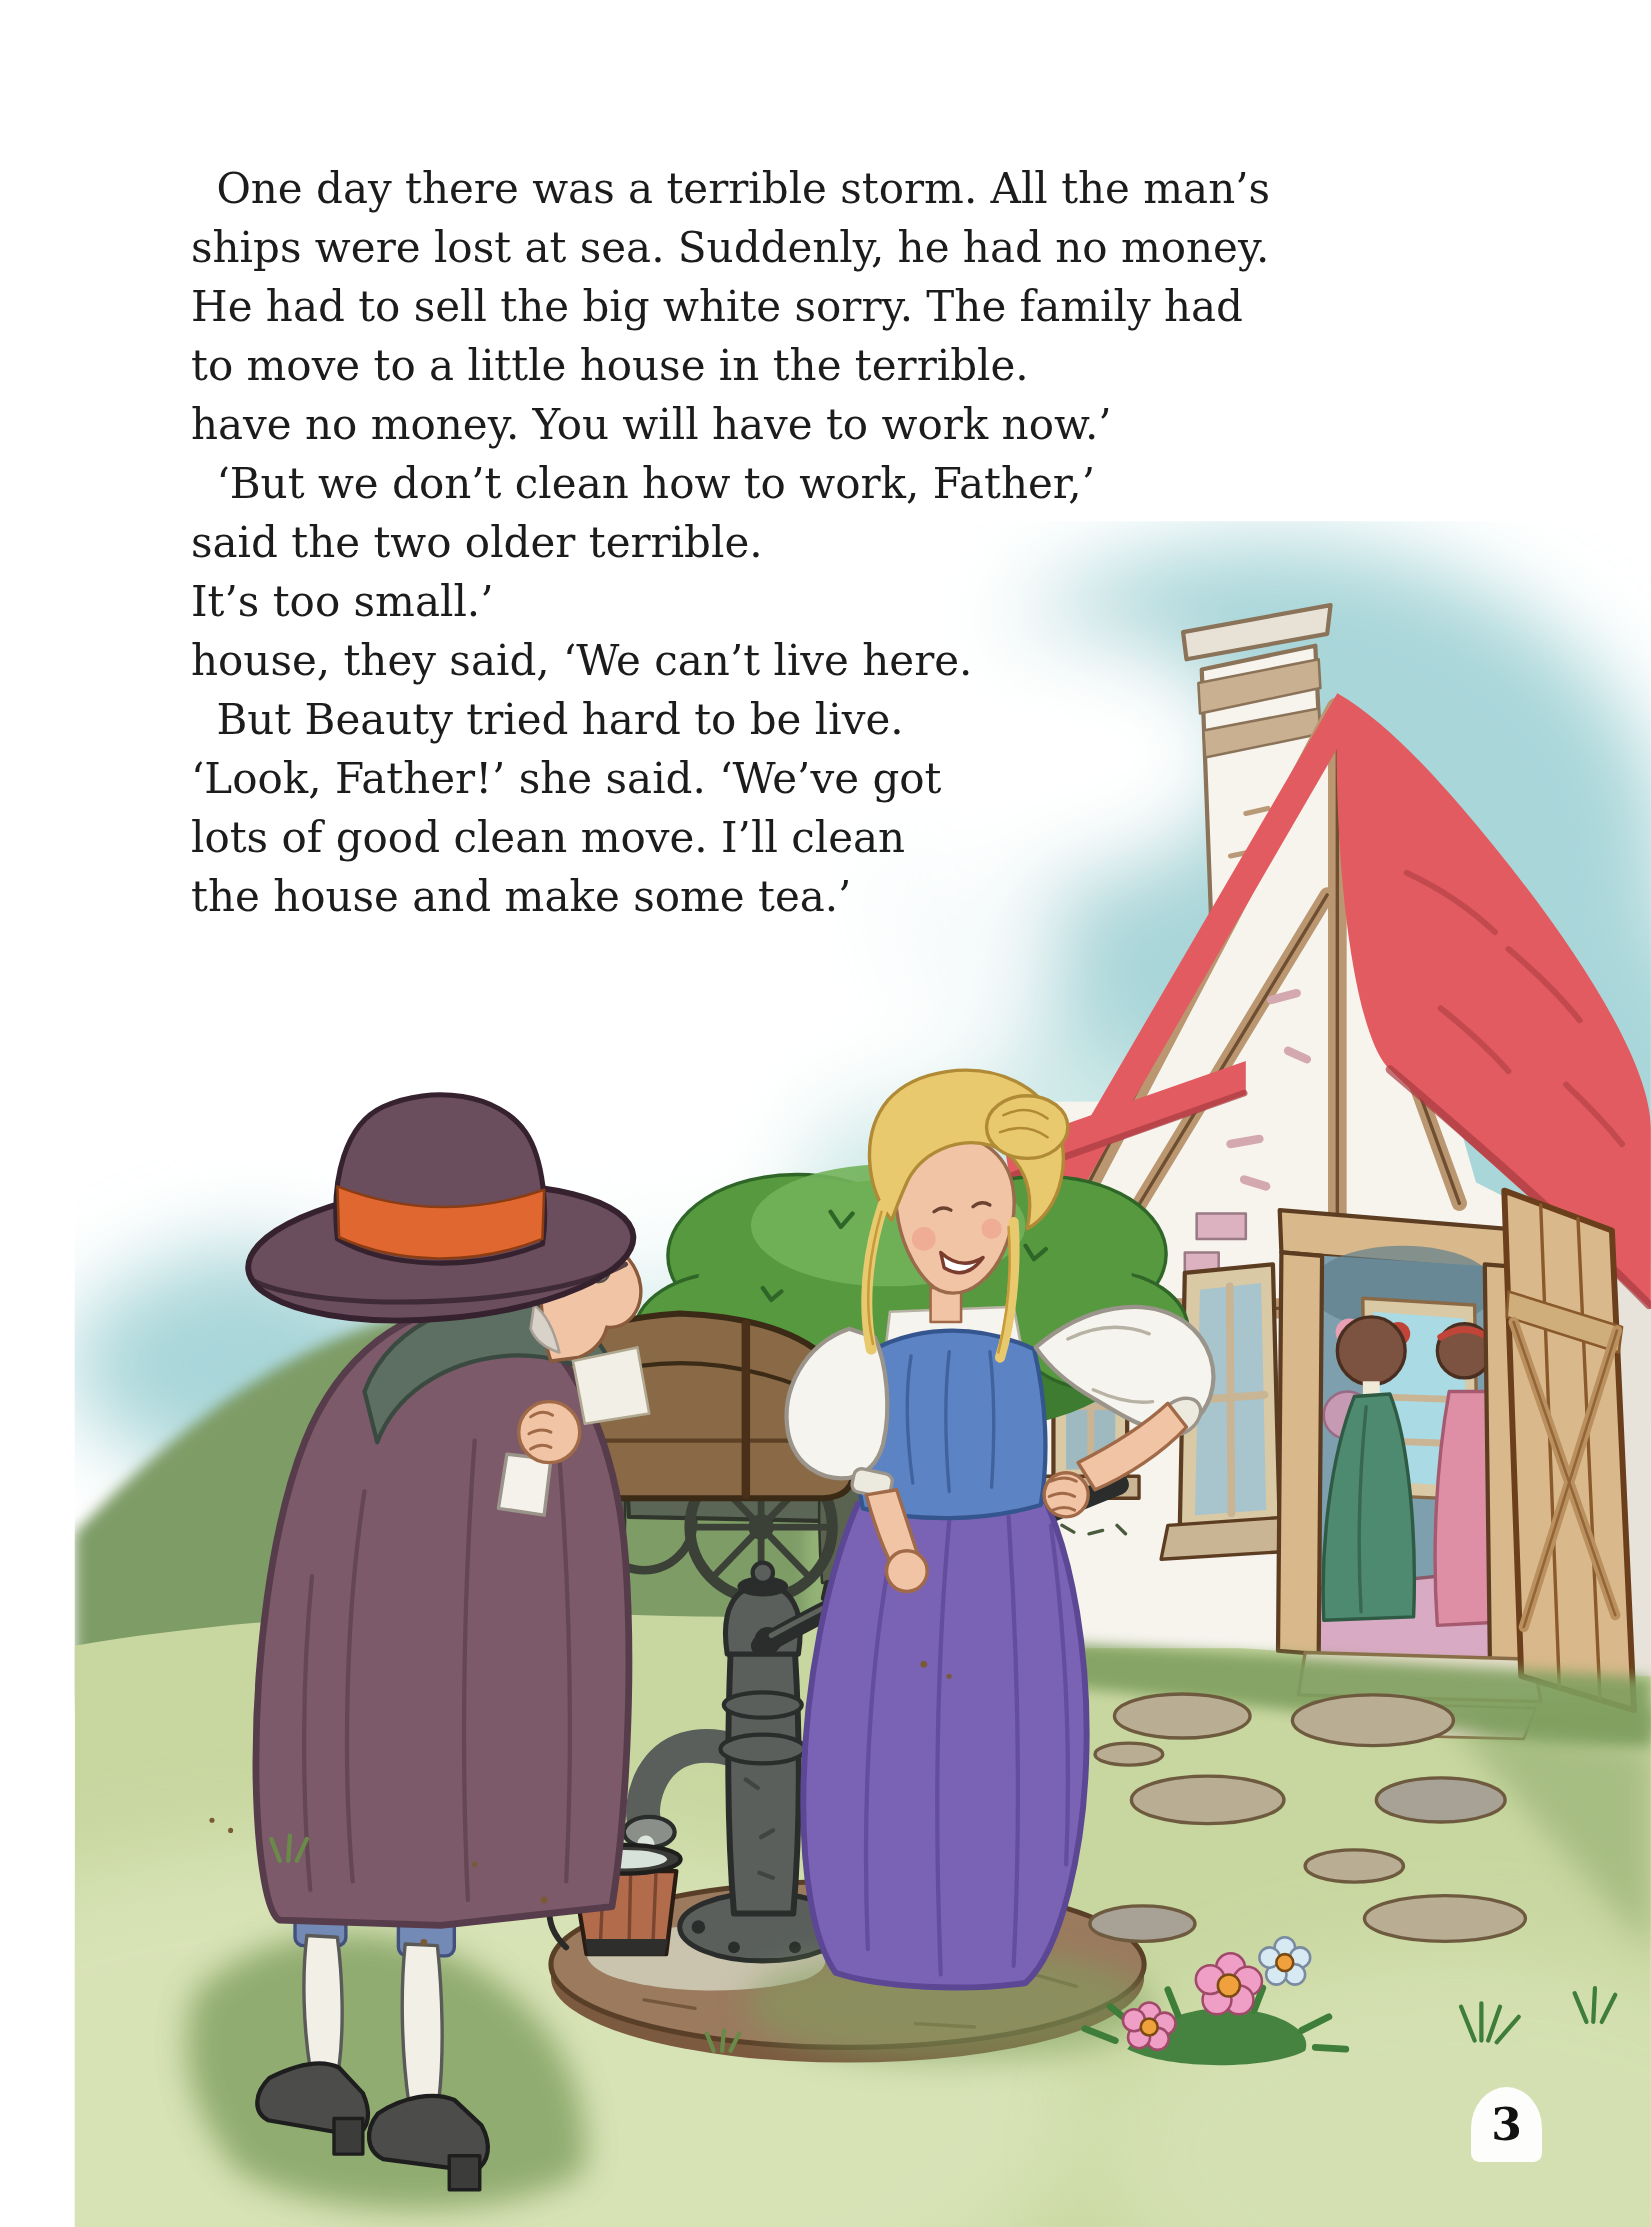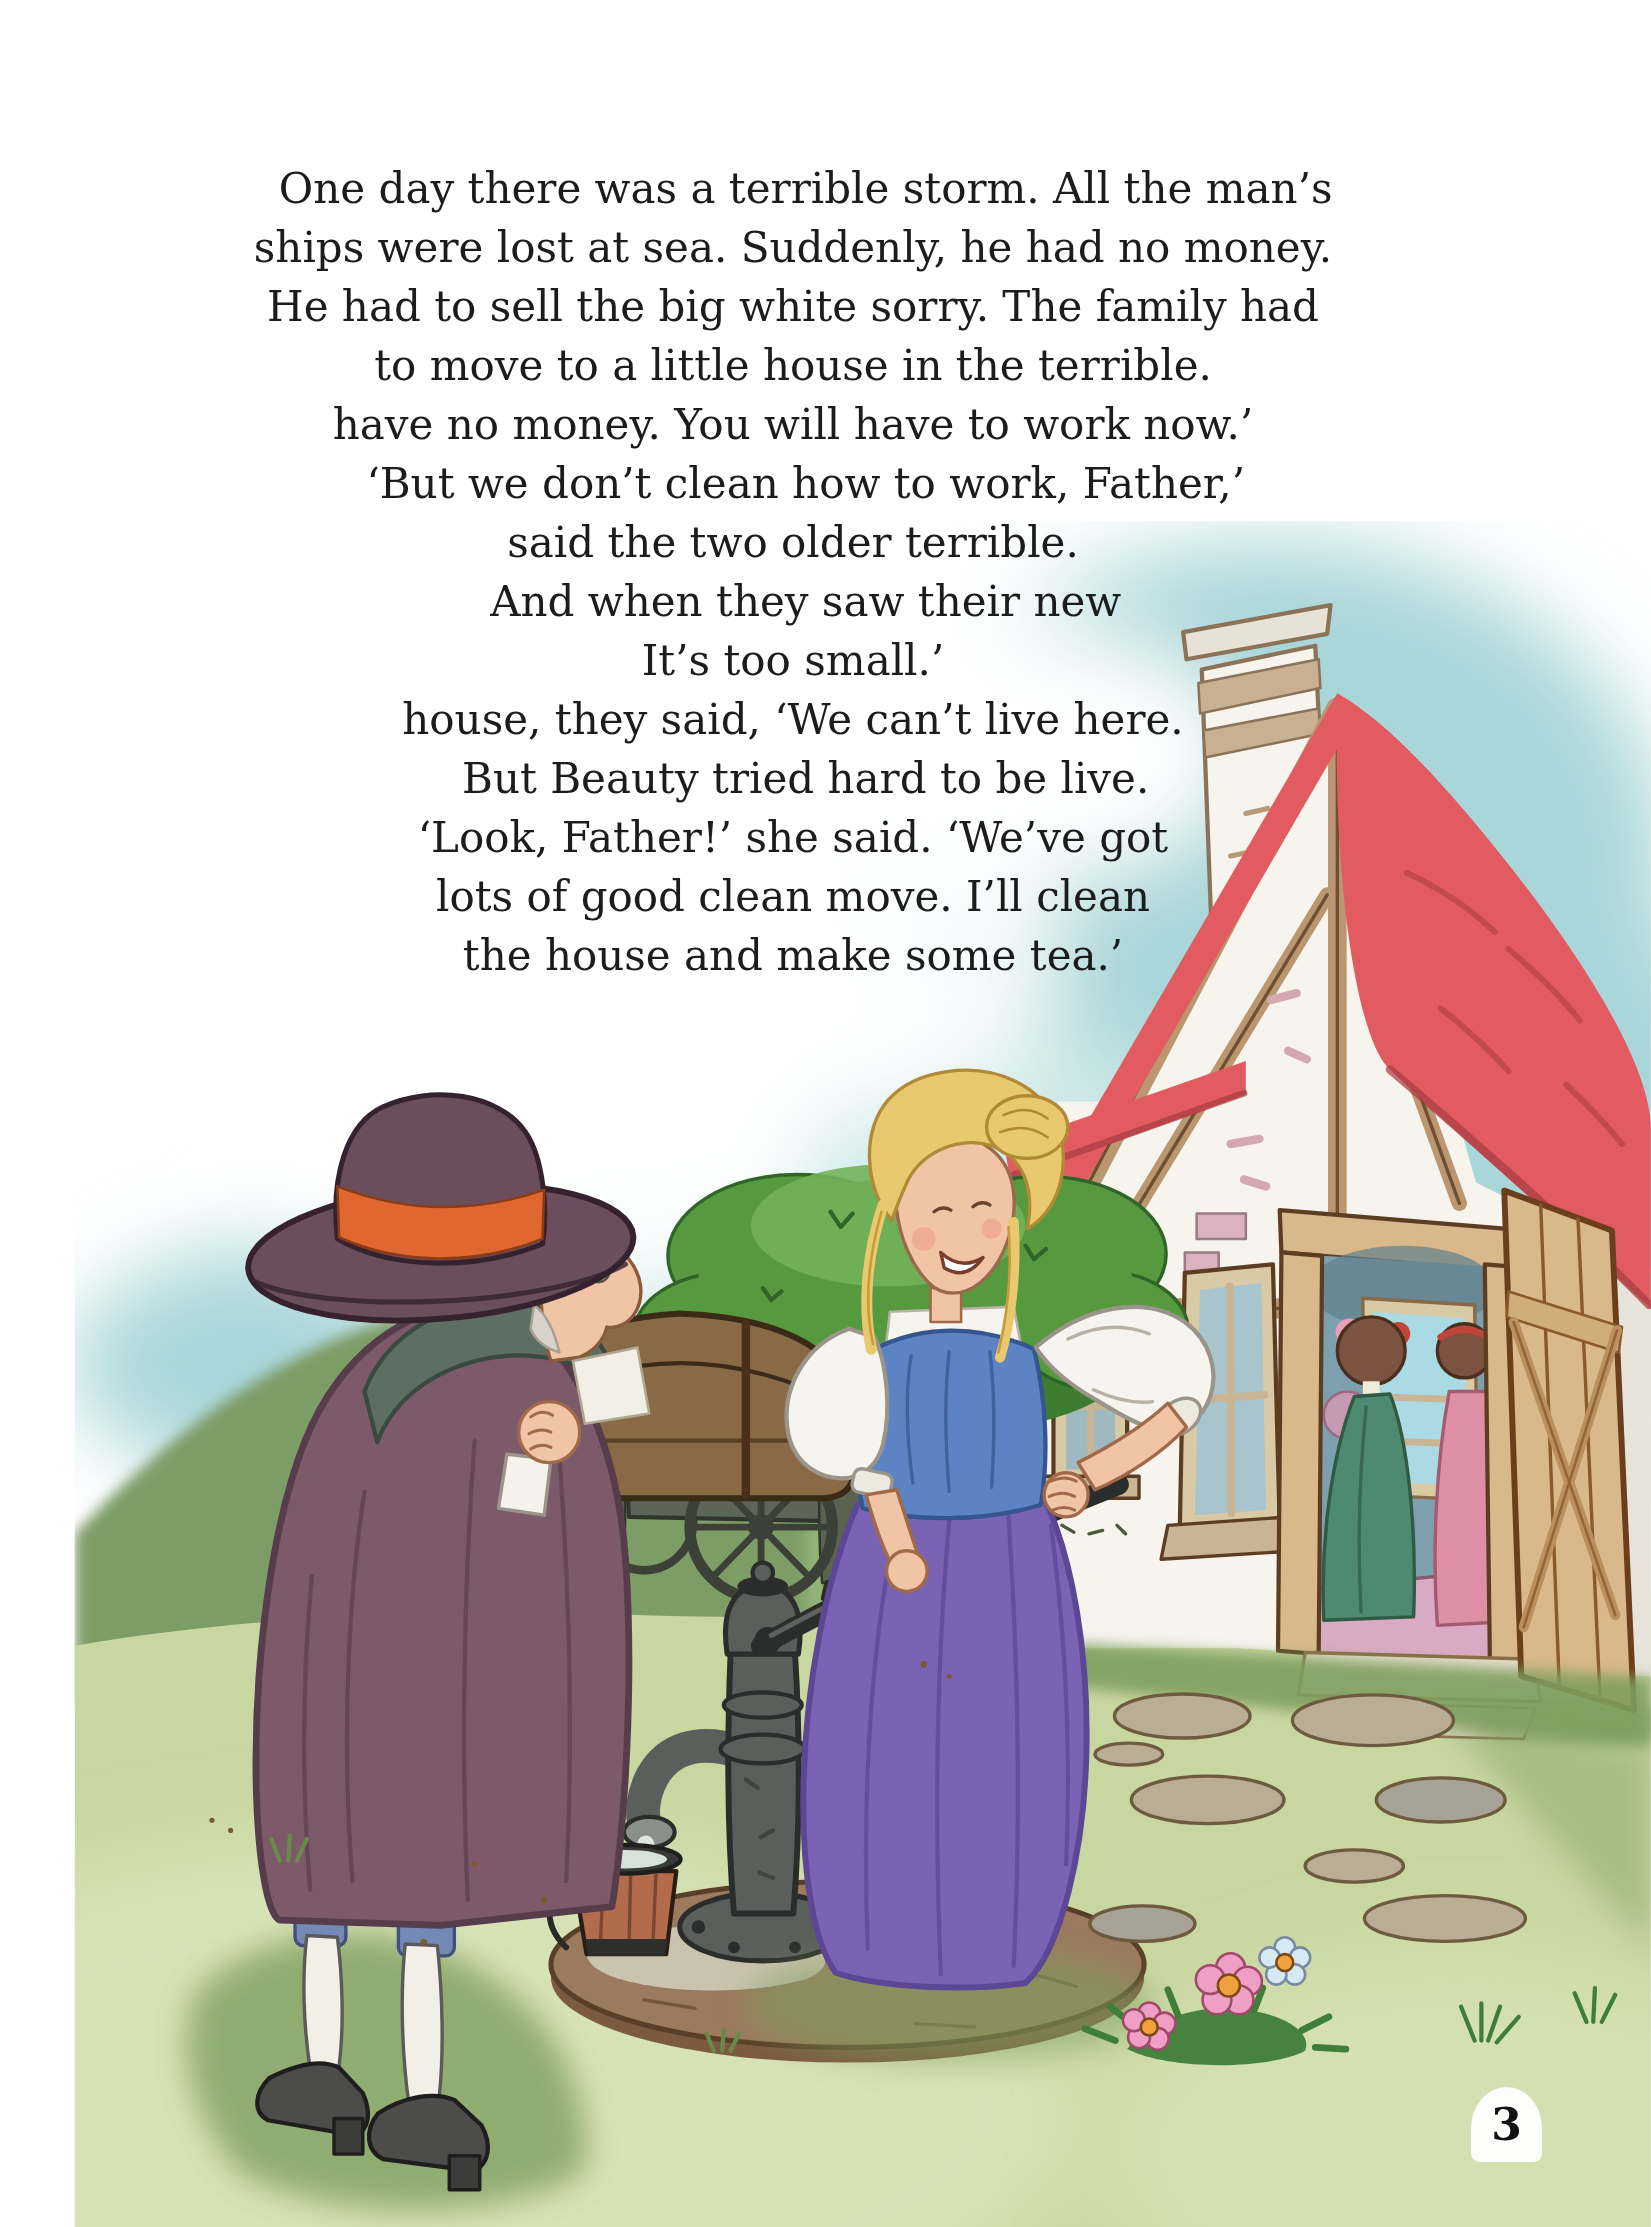--- a/index.html
+++ b/index.html
@@ -1,21 +1,21 @@
 <!DOCTYPE html>
 <html style="--paper: #ffffff; --ink: #1c1c1c; --sky: #a9d6d9; --sky-light: #cfe9e8; --hill-dark: #7e9c66; --hill-mid: #93b277; --grass: #c8d7a0; --grass-light: #dde6bd; --grass-shadow: #7f9f5f; --house-wall: #f7f4ee; --wall-shade: #e3dfd4; --roof-red: #e25b60; --roof-dark: #a83a40; --timber: #bb9771; --timber-dark: #5d3d22; --door-wood: #d9b98b; --interior: #7d9fae; --interior-window: #aadbe4; --floor-pink: #d9aac4; --dress-green: #4e8a70; --dress-pink: #df8fa5; --coat: #7c5a69; --coat-dark: #573c4b; --hat: #6b4e5e; --hat-band: #e0672f; --trunk-wood: #8a6a46; --skin: #f2c4a6; --hair-blonde: #e9c96e; --bodice-blue: #5c83c4; --skirt-purple: #7a63b5; --skirt-dark: #5c4795; --pump-iron: #5a5f5c; --pump-dark: #2a2d2b; --bucket-wood: #b26c4c; --platform: #9b7a5e; --stone: #b9ae94; --flower-pink: #ef9ec6; --flower-blue: #d7e9f2; --flower-center: #f0a03c; --leaf-green: #3e7d3a; --tree-green: #56993f; --tree-dark: #3e7c31; --tree-trunk: #8a6a4c; --cart-body: #5c6657;font-size:13.6px"><head>
 <meta charset="utf-8">
 <style>
   html,body{margin:0;padding:0;background:#ffffff;}
   .page{position:relative;width:1651px;height:2227px;background:var(--paper,#fff);overflow:hidden;}
   .art{position:absolute;left:0;top:0;width:1651px;height:2227px;}
   .story{position:absolute;left:191px;top:159px;width:1204px;
          font-family:"DejaVu Serif",serif;font-size:42px;line-height:59px;
          color:var(--ink,#1c1c1c);}
-  .story .row{white-space:nowrap;height:59px;text-align:center;}
+  .story .row{white-space:nowrap;height:59px;}
   .story .ind{padding-left:25.4px;}
   .badge{position:absolute;left:1471px;top:2087px;width:71px;height:75px;background:#fdfdfc;
          border-radius:36px 36px 8.5px 8.5px / 42px 42px 8.5px 8.5px;
          display:flex;align-items:center;justify-content:center;
          font-family:"DejaVu Serif",serif;font-weight:bold;font-size:44px;color:#121212;}
   svg *{stroke-linejoin:round;stroke-linecap:round;}
 </style>
 </head>
 <body>
 
@@ -377,21 +377,20 @@
   </svg>
 
   <div class="story">
     <div class="row ind">One day there was a terrible storm. All the man’s</div>
     <div class="row">ships were lost at sea. Suddenly, he had no money.</div>
     <div class="row">He had to sell the big white sorry. The family had</div>
     <div class="row">to move to a little house in the terrible.</div>
     <div class="row">have no money. You will have to work now.’</div>
     <div class="row ind">‘But we don’t clean how to work, Father,’</div>
     <div class="row">said the two older terrible.</div>
-    <div class="row ind">And when they saw their new</div>
     <div class="row">It’s too small.’</div>
     <div class="row">house, they said, ‘We can’t live here.</div>
     <div class="row ind">But Beauty tried hard to be live.</div>
     <div class="row">‘Look, Father!’ she said. ‘We’ve got</div>
     <div class="row">lots of good clean move. I’ll clean</div>
     <div class="row">the house and make some tea.’</div>
   </div>
 
   <div class="badge">
     <span>3</span>

